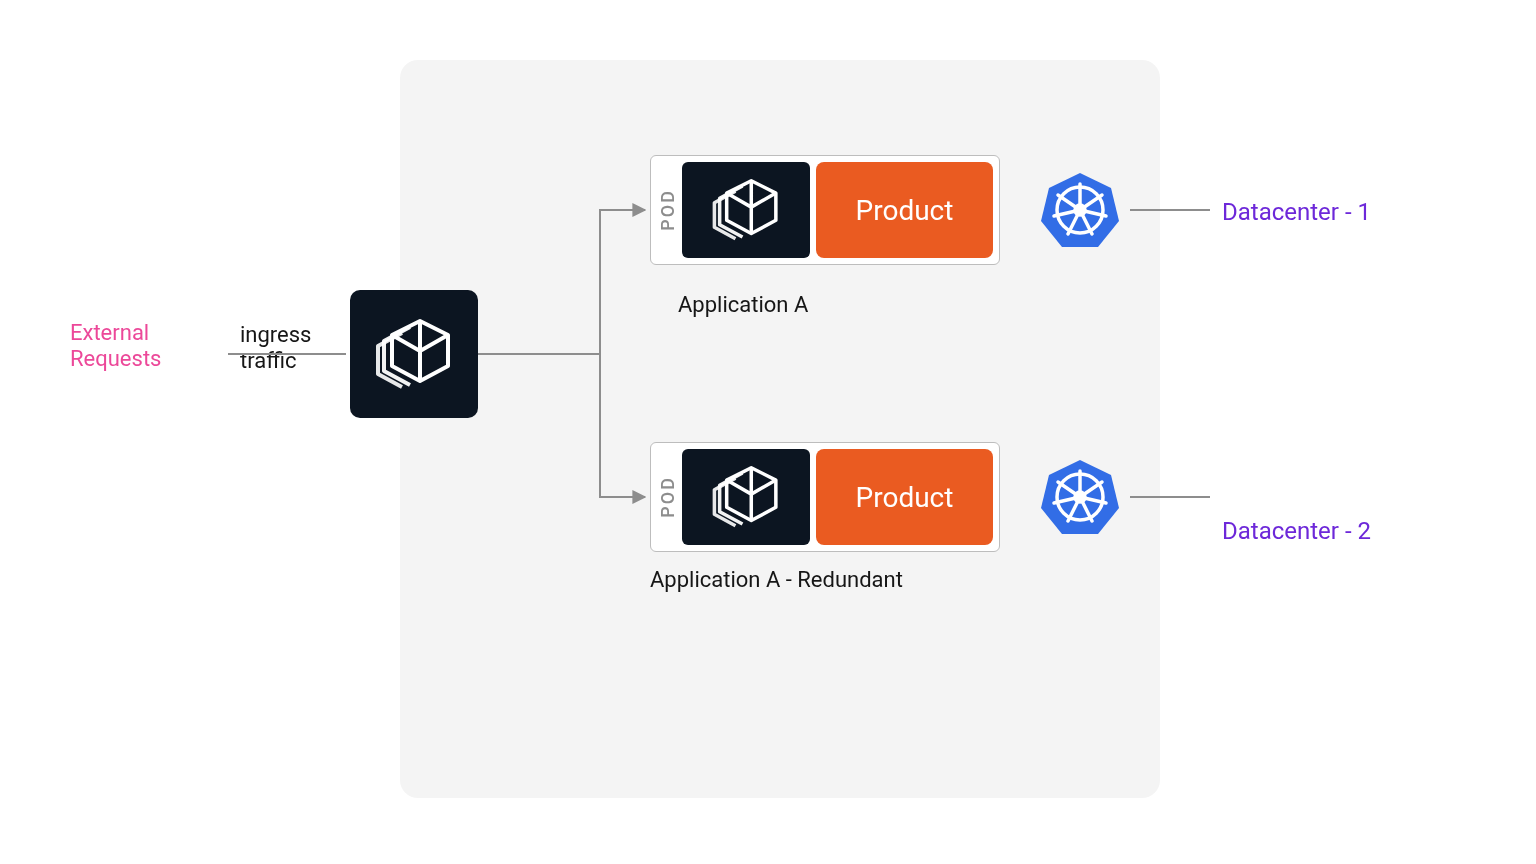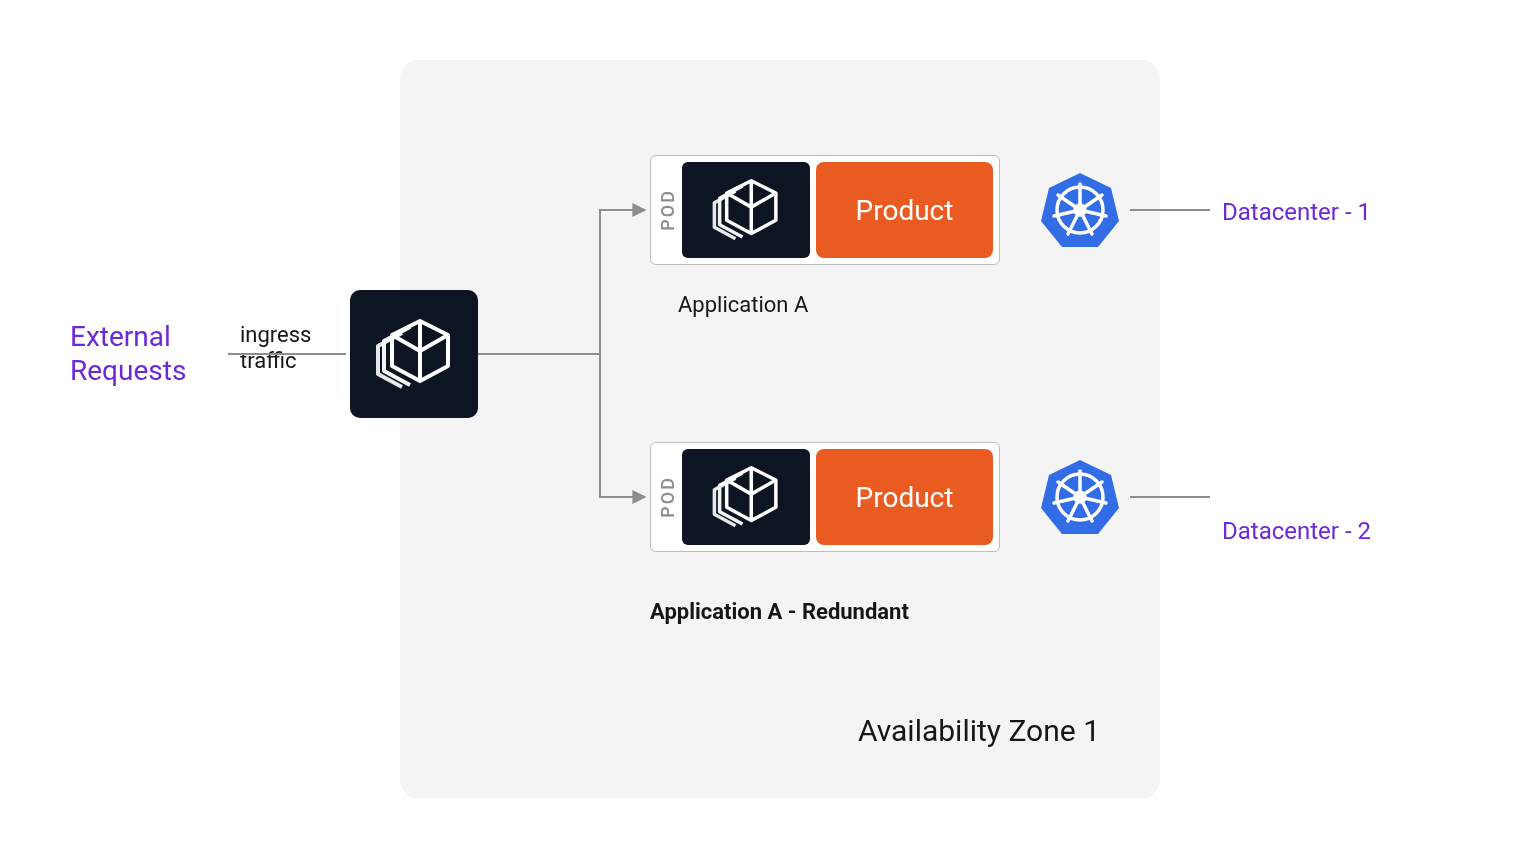--- a/index.html
+++ b/index.html
@@ -37,23 +37,23 @@
     position: absolute;
     left: 30px;
     bottom: 40px;
     width: 110px;
     height: 60px;
   }
   .ext-req {
     position: absolute;
     left: 70px;
     top: 320px;
-    font-size: 28px;
+    font-size: 22px;
     line-height: 1.2;
-    color: #6d28d9;
+    color: #ec4899;
   }
   .ingress {
     position: absolute;
     left: 240px;
     top: 322px;
     font-size: 22px;
     line-height: 1.2;
     color: #161616;
   }
   .gateway {
@@ -112,21 +112,21 @@
     justify-content: center;
     color: #fff;
     font-size: 28px;
   }
   .app-label {
     position: absolute;
     font-size: 22px;
     color: #161616;
   }
   .app-label.app1 { left: 650px; top: 292px; margin-left: 28px; }
-  .app-label.app2 { left: 650px; top: 599px; font-weight: bold; }
+  .app-label.app2 { left: 650px; top: 567px; }
   .k8s {
     position: absolute;
     width: 80px;
     height: 80px;
   }
   .k8s.k1 { left: 1040px; top: 170px; }
   .k8s.k2 { left: 1040px; top: 457px; }
   .dc-label {
     position: absolute;
     font-size: 24px;
@@ -142,21 +142,20 @@
     height: 864px;
     pointer-events: none;
   }
 </style>
 </head>
 <body>
 
 <div class="canvas">
 
   <div class="zone">
-    <div class="zone-title">Availability Zone 1</div>
   </div>
 
   <div class="ext-req">
     <span style="white-space:pre-line;">External
 Requests</span>
   </div>
 
   <div class="ingress">
     <span style="white-space:pre-line;margin-top:48px;">ingress
 traffic</span>

